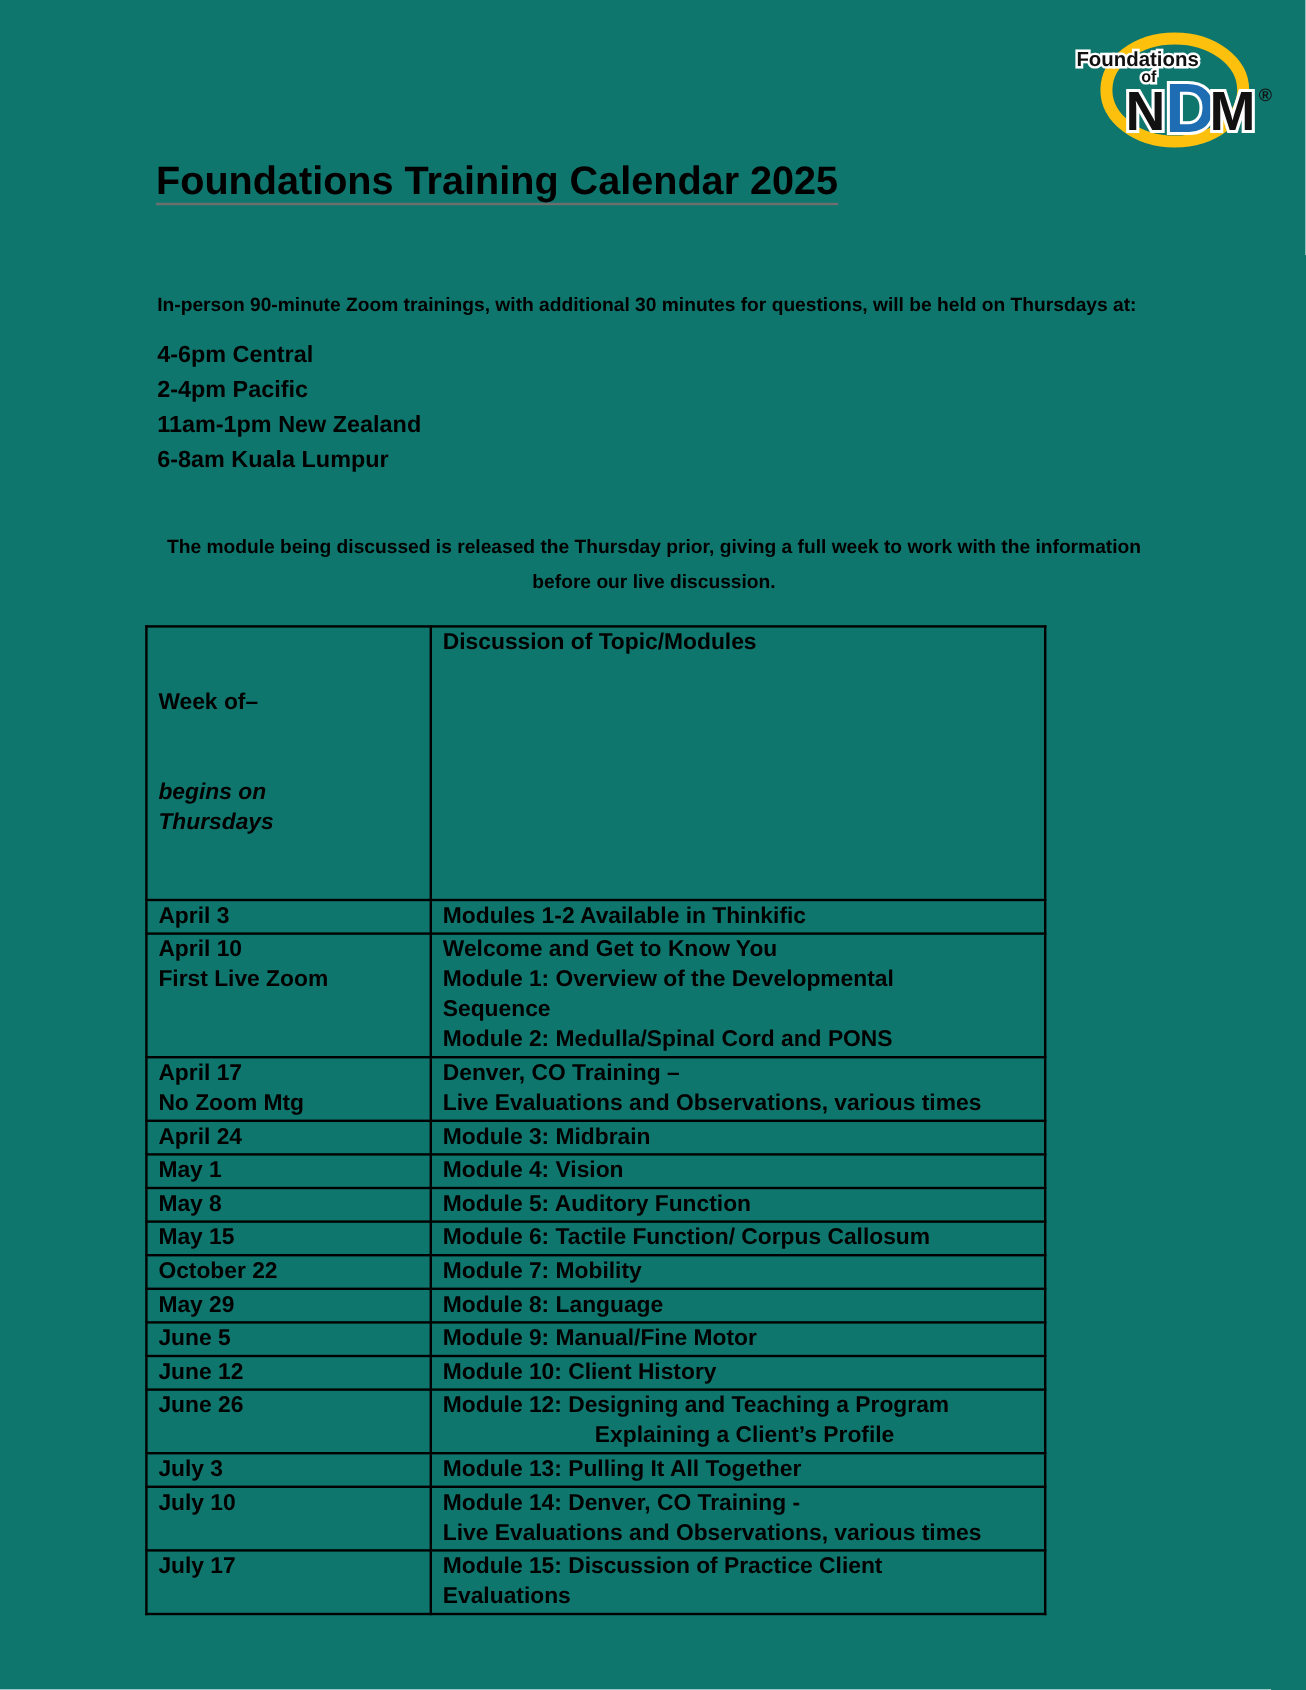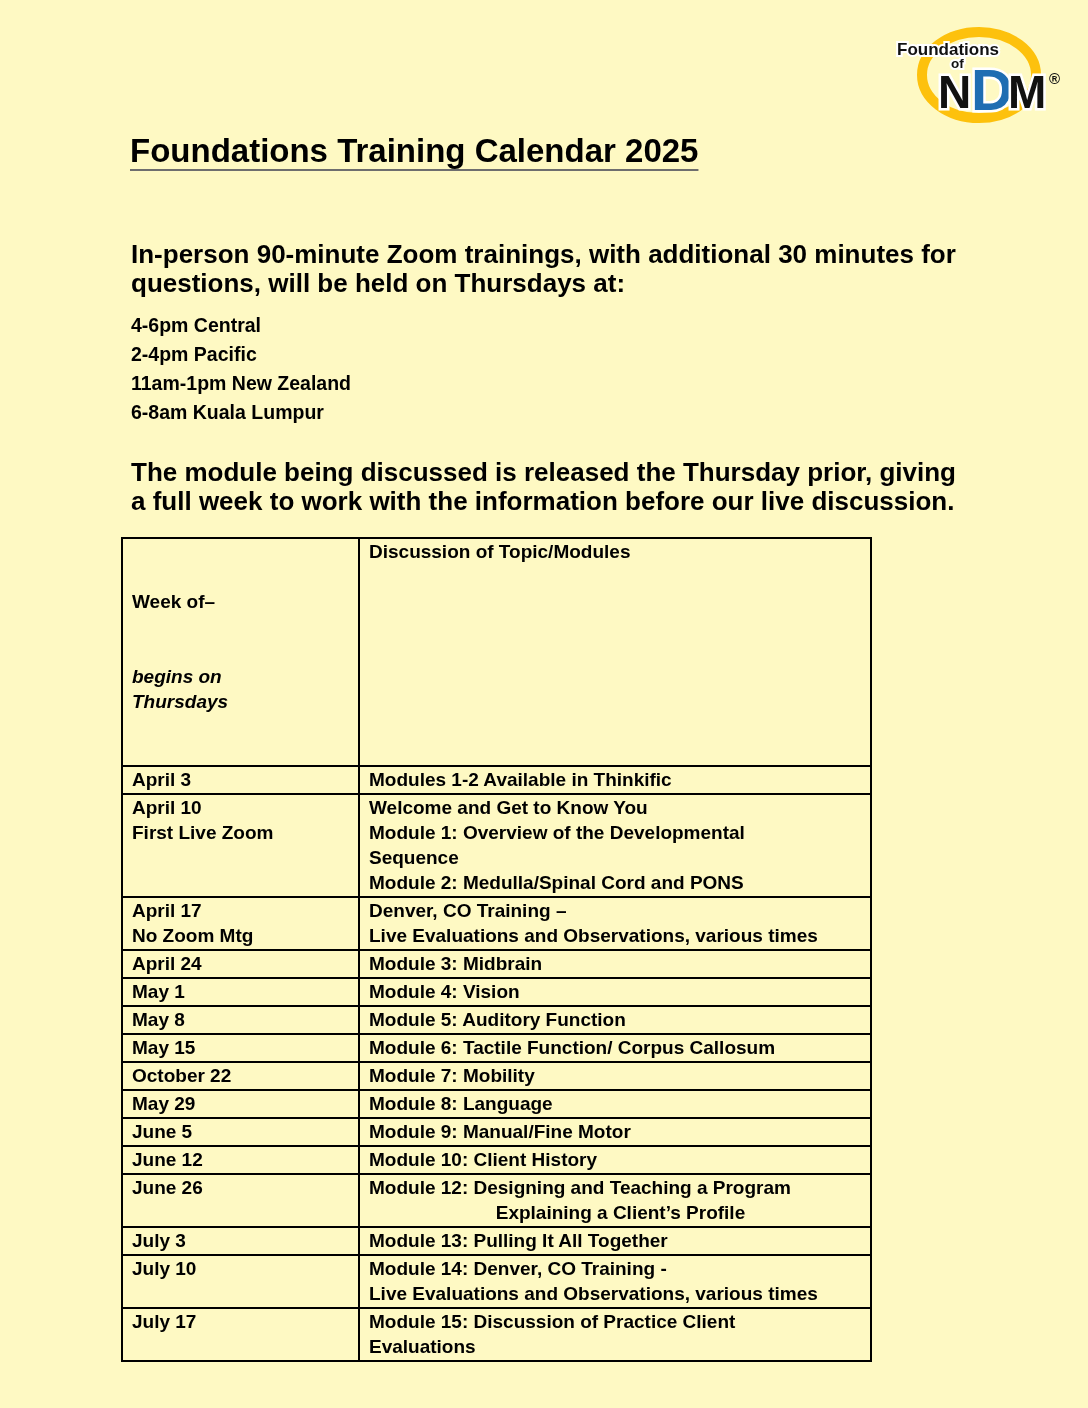--- a/index.html
+++ b/index.html
@@ -1,20 +1,20 @@
 <!DOCTYPE html>
 <html><head>
 <meta charset="utf-8">
 <style>
   html,body { margin:0; padding:0; background:#ffffff; }
   .page {
     position: relative;
     width: 1088px;
     height: 1408px;
-    background: #fef9c3;
+    background: #0f766e;
     overflow: hidden;
     font-family: "Liberation Sans", sans-serif;
     font-weight: bold;
     color: #000000;
   }
 
   
   .logo {
     position: absolute;
     top: 22px;
@@ -41,26 +41,26 @@
     text-decoration: underline;
     text-decoration-thickness: 2px;
     text-underline-offset: 7px;
     text-decoration-color: #6e6e6e;
   }
 
   
   .para {
     margin: 0 0 0 131px;
     width: 828px;
-    font-size: 26px;
+    font-size: 16px;
     line-height: 29px;
   }
   .p1 { margin-top: 71px; }
   .times { margin: 13px 0 0 131px; font-size: 19.5px; line-height: 29px; }
-  .p2 { margin-top: 31px; }
+  .p2 { margin-top: 44px; text-align: center; }
 
   
   table.schedule {
     margin: 21px 0 0 121px;
     border-collapse: collapse;
     width: 751px;
     table-layout: fixed;
     font-size: 19px;
     line-height: 25px;
   }

